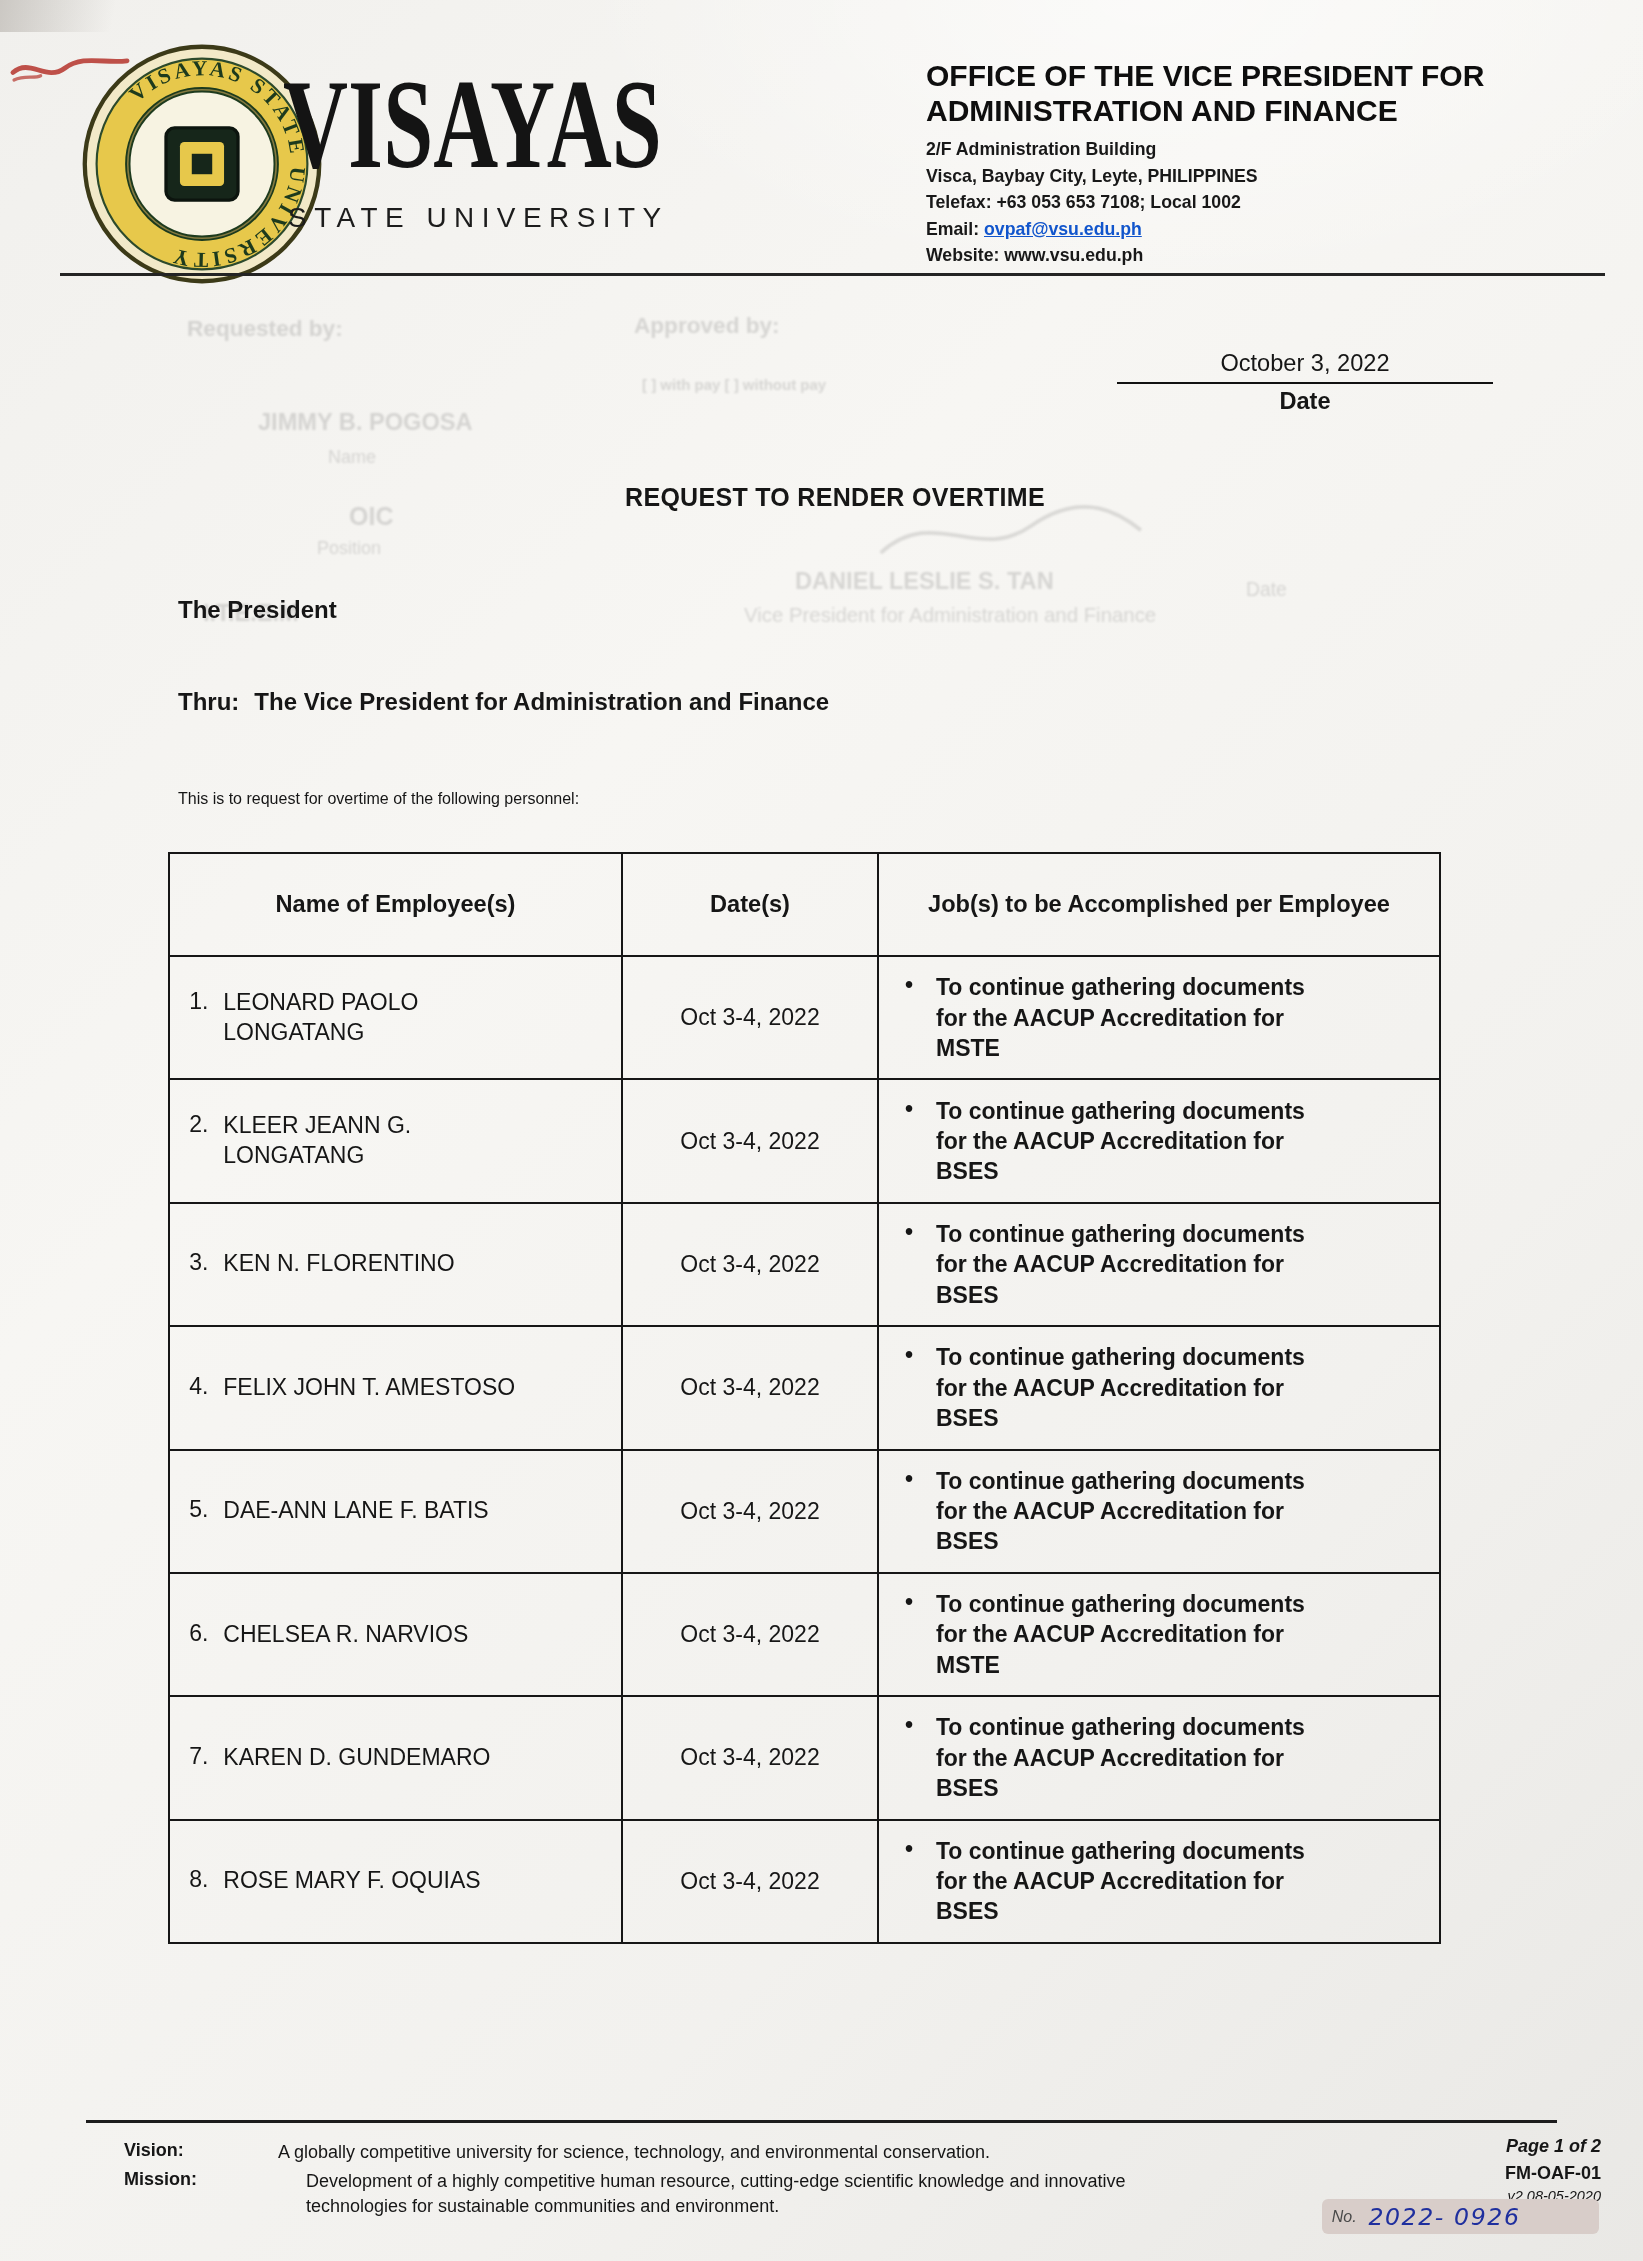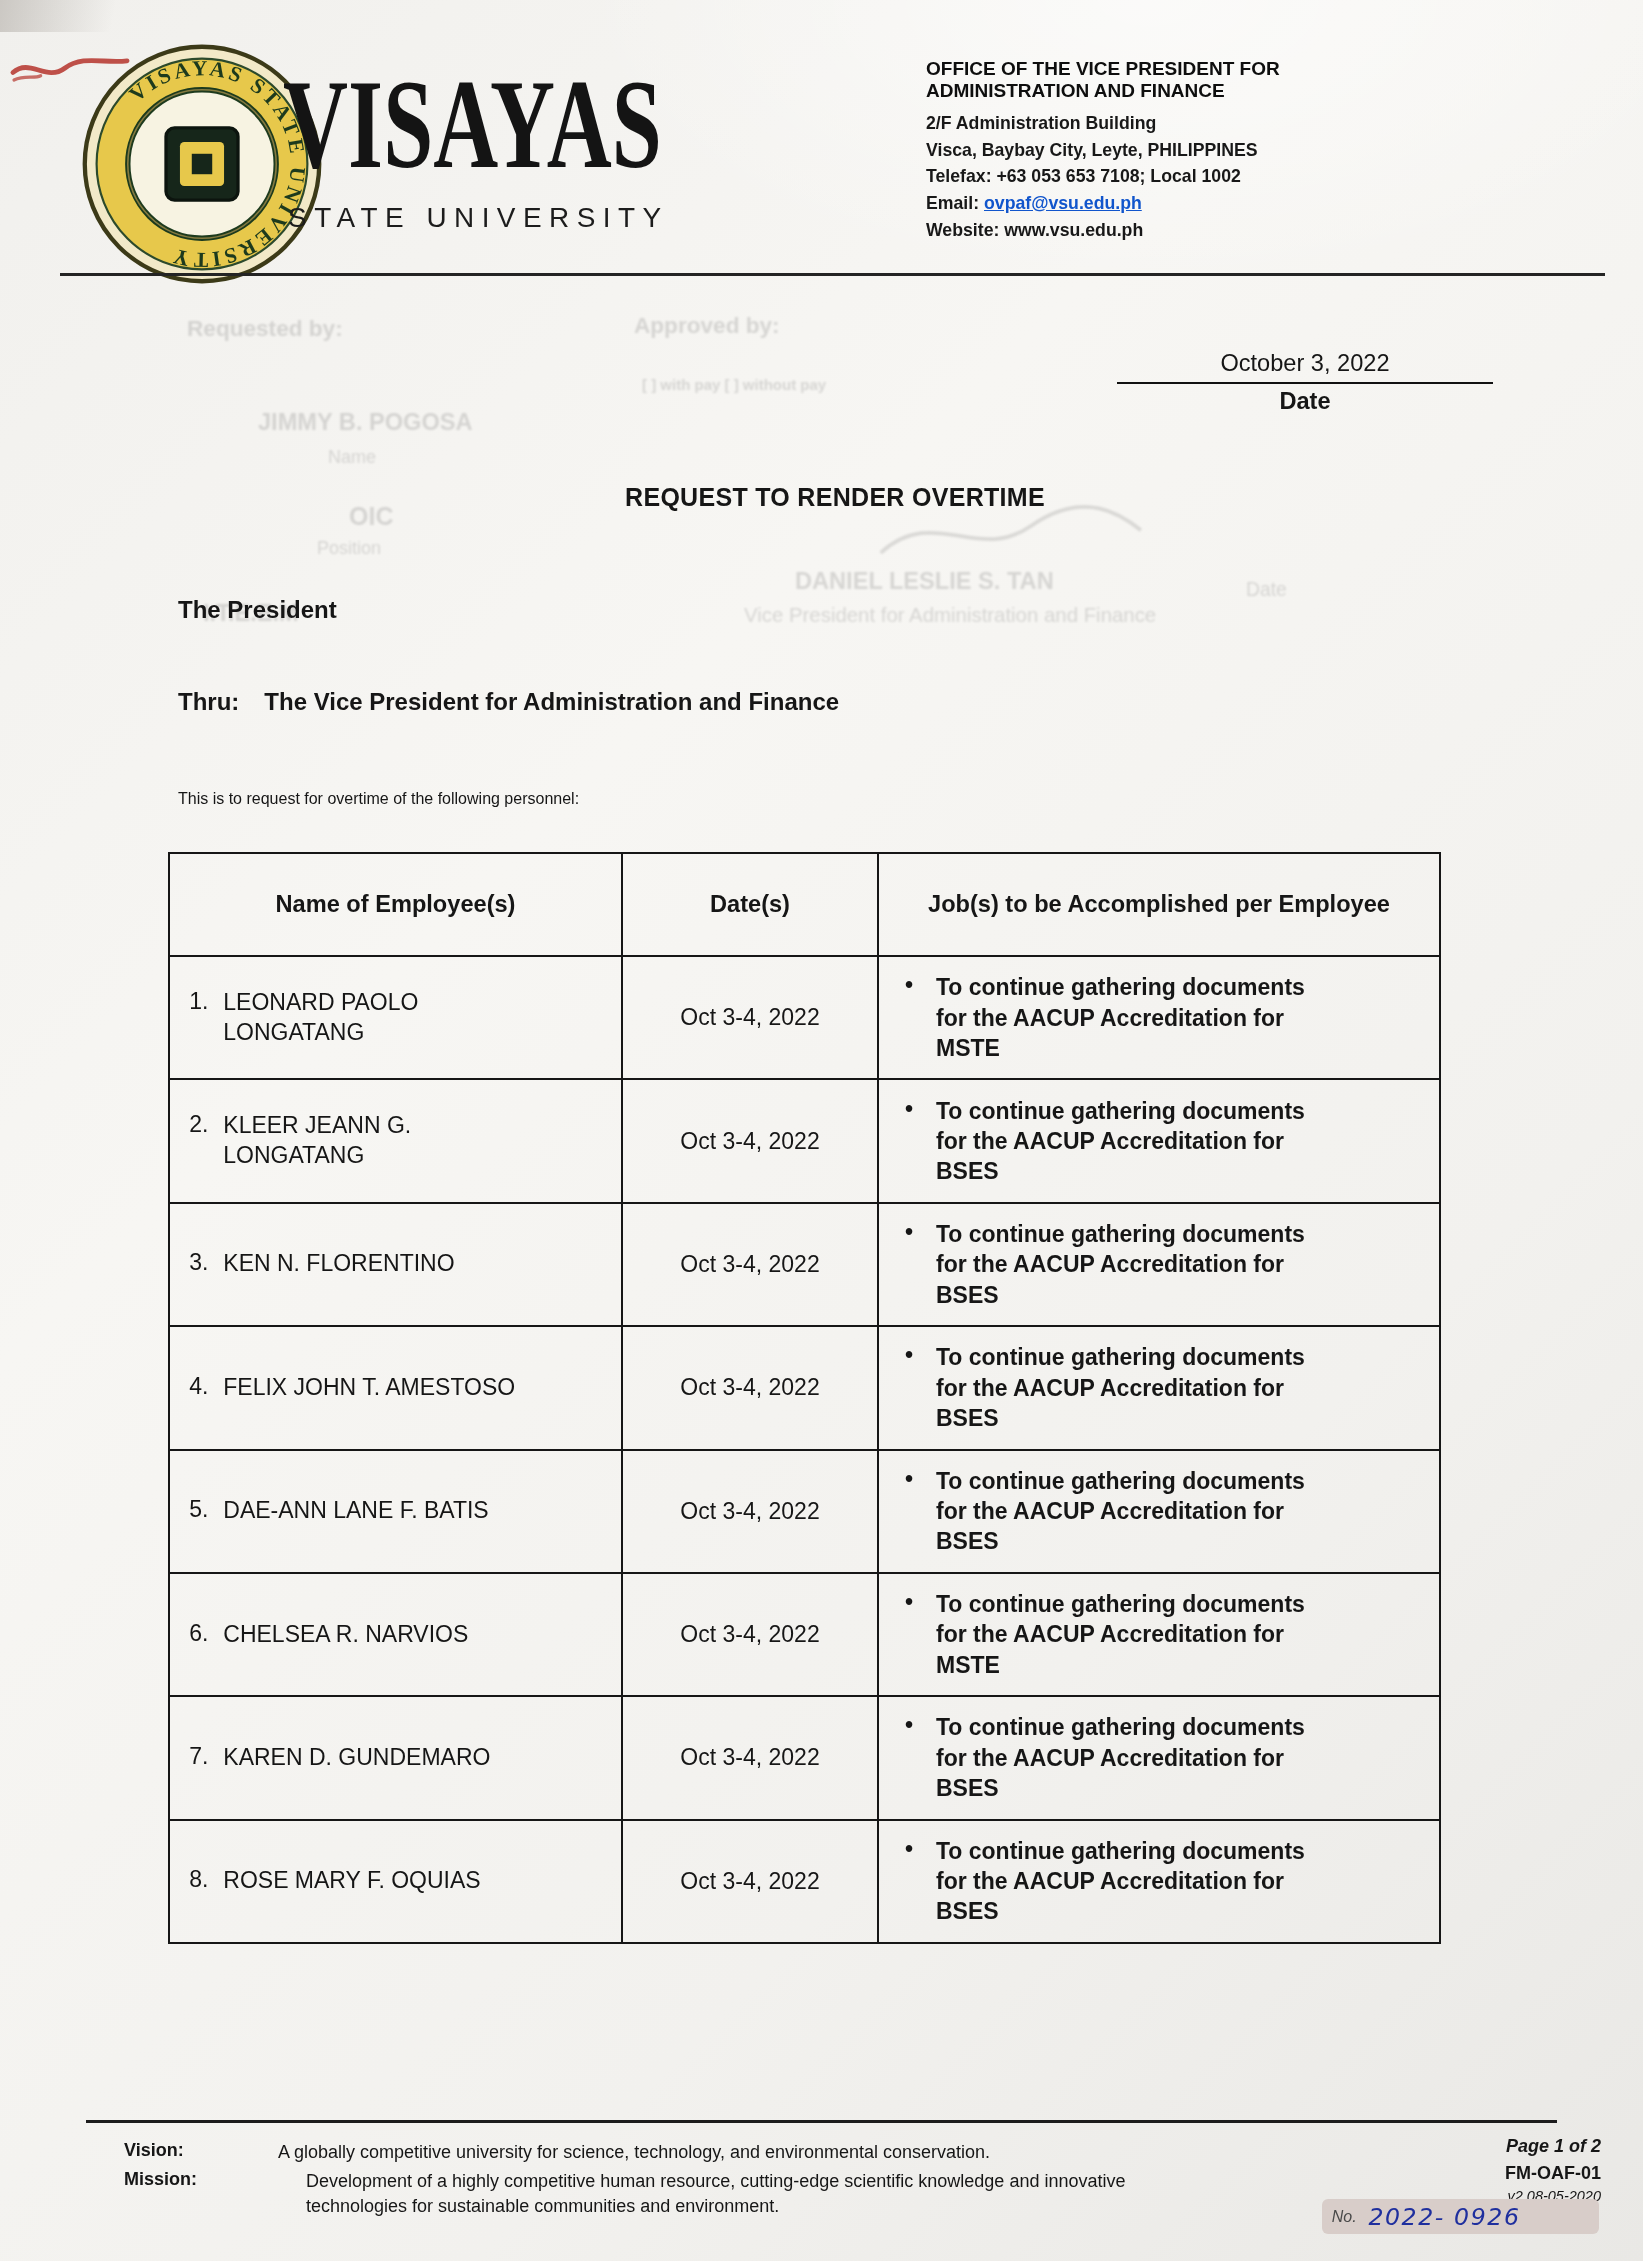--- a/index.html
+++ b/index.html
@@ -9,33 +9,33 @@
     background:
       radial-gradient(967px 483px at 70% 0%, rgba(255,255,255,.55), rgba(255,255,255,0) 60%),
       linear-gradient(135deg,#f1f0ed 0%,#f7f6f3 35%,#f2f1ee 70%,#e9e8e5 100%);
   }
   .abs{position:absolute;}
   
   .seal{left:81px;top:43px;width:242px;height:242px;}
   .wordmark{left:282px;top:64px;}
   .wordmark-sub{left:287px;top:200px;}
   .office{left:926px;top:58px;width:591px;}
-  .office .title{font-size:19px;font-weight:700;line-height:1.18;color:#0e0e0e;}
+  .office .title{font-size:30px;font-weight:700;line-height:1.18;color:#0e0e0e;}
   .office .line{font-size:17.7px;font-weight:600;line-height:1.5;color:#181818;}
   .office a.email{color:#1155cc;text-decoration:underline;cursor:pointer;font-weight:600;}
   .toprule{left:60px;top:273px;width:1545px;height:2.7px;background:#242424;}
   
   .ghost{color:#2f2f2f;opacity:.16;filter:blur(0.8px);white-space:nowrap;}
   
   .dateblock{left:1117px;top:350px;width:376px;text-align:center;}
   .dateblock .val{font-size:23.6px;padding-bottom:5.4px;border-bottom:2.1px solid #111;}
   .dateblock .lbl{font-size:23.6px;font-weight:700;padding-top:3.2px;}
   .doctitle{left:177px;top:483px;width:1316px;text-align:center;font-size:25px;font-weight:700;letter-spacing:0.3px;}
   .addressee{left:178px;top:596px;font-size:24px;font-weight:700;}
-  .thru{left:178px;top:688px;font-size:24px;font-weight:700;display:flex;gap:25px;text-align:right;}
+  .thru{left:178px;top:688px;font-size:24px;font-weight:700;display:flex;gap:15px;text-align:right;}
   .intro{left:178px;top:790px;font-size:16px;}
   
   table.ot{position:absolute;left:168px;top:852px;width:1271px;border-collapse:collapse;table-layout:fixed;}
   table.ot th,table.ot td{border:2.1px solid #161616;vertical-align:middle;}
   table.ot th{font-size:23.6px;font-weight:700;text-align:center;height:101px;padding:0 21.5px;}
   table.ot td{height:100px;font-size:23px;}
   td.c-name{padding:10.7px 10.7px 10.7px 19.3px;}
   .namewrap{display:flex;align-items:flex-start;}
   .num{width:34px;flex:0 0 34px;}
   .nametxt{width:301px;line-height:1.3;}

